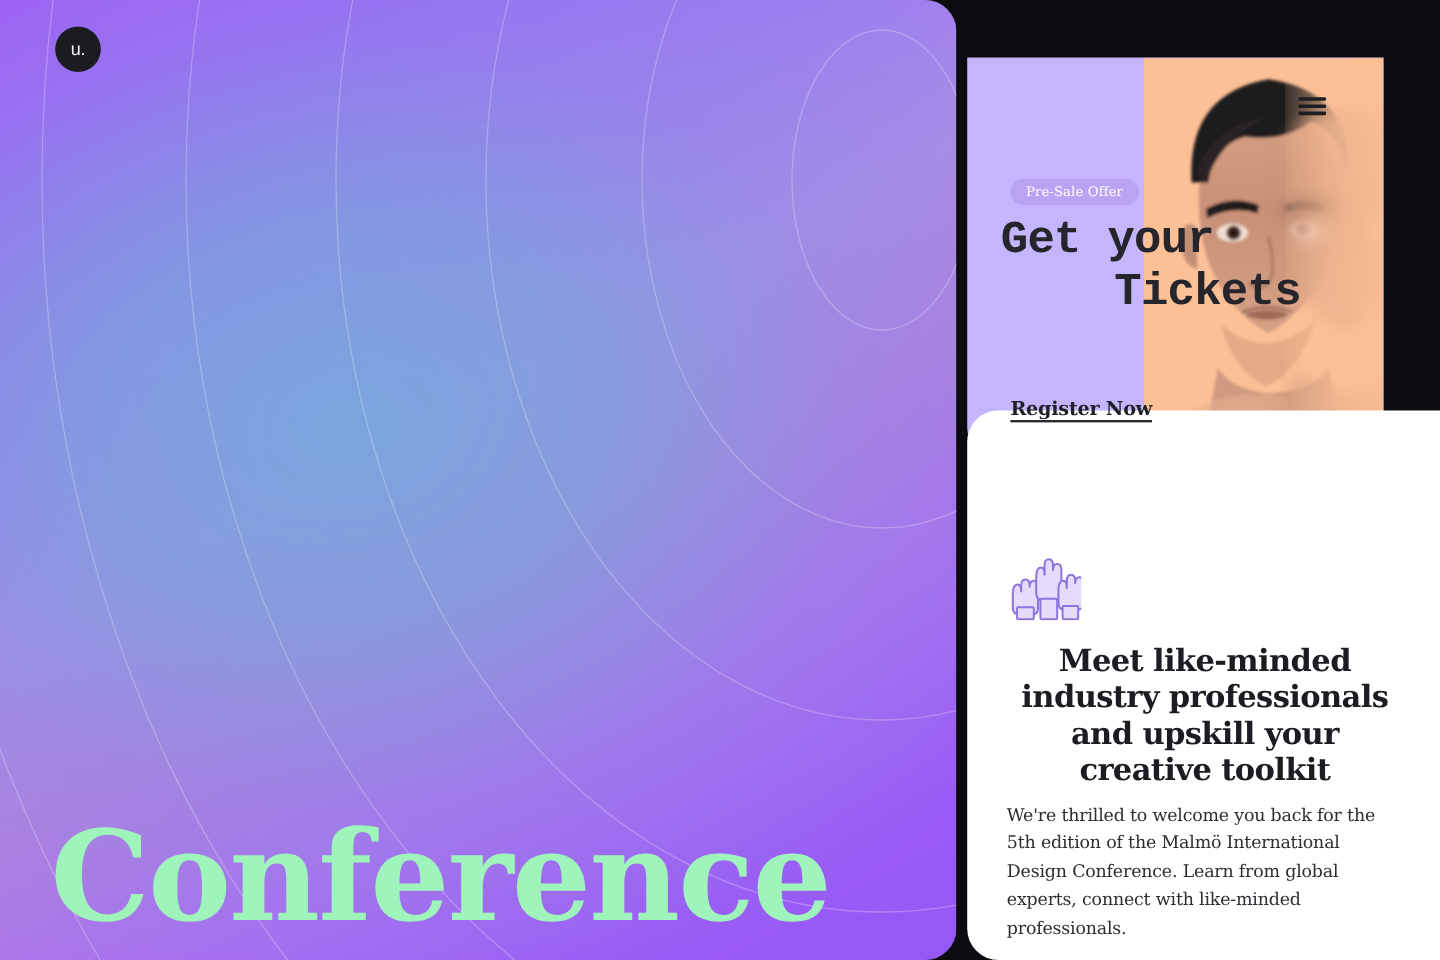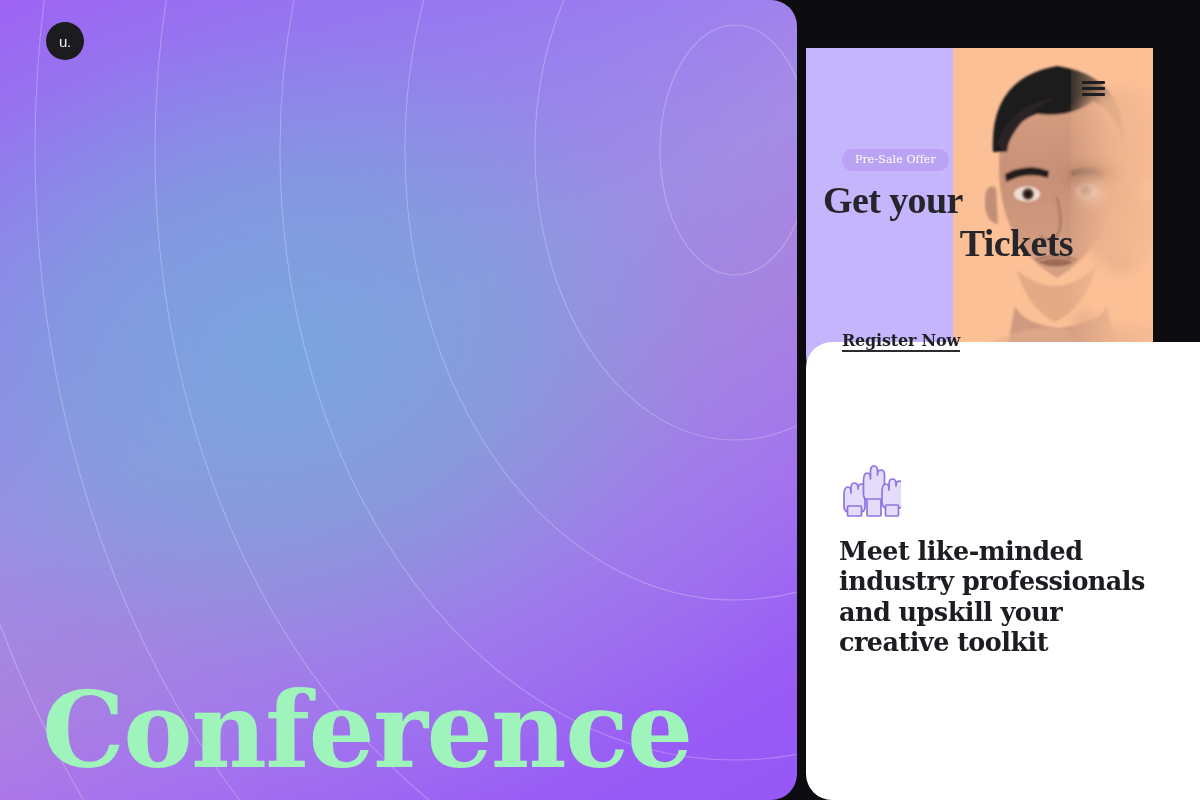--- a/index.html
+++ b/index.html
@@ -126,25 +126,25 @@
     color: #ffffff;
     font-family: "DejaVu Serif", "Liberation Serif", serif;
     font-size: 11px;
     font-weight: 400;
     letter-spacing: 0.1px;
     z-index: 6;
   }
 
   .tickets-heading {
     position: absolute;
-    left: 17px;
+    left: 28px;
     top: 131px;
     width: 250px;
     color: #25252b;
-    font-family: Liberation Serif, serif;
+    font-family: Liberation Mono, monospace;
     font-weight: 700;
     font-size: 38px;
     line-height: 1.14;
     letter-spacing: -0.6px;
     z-index: 6;
   }
   .tickets-heading .l2 { display: block; text-align: right; }
 
   .register-link {
     position: absolute;
@@ -186,20 +186,21 @@
     position: absolute;
     left: 33px;
     top: 194px;
     width: 330px;
     color: #1c1c22;
     font-family: "DejaVu Serif", "Liberation Serif", serif;
     font-weight: 700;
     font-size: 25.5px;
     line-height: 1.19;
     letter-spacing: -0.55px;
+    text-align: center;
   }
 
   .info-body {
     position: absolute;
     left: 33px;
     top: 327px;
     width: 318px;
     color: #2d2d33;
     font-family: "DejaVu Serif", "Liberation Serif", serif;
     font-size: 14.5px;
@@ -339,15 +340,16 @@
           <path d="M24.5 16 q0 -8 4 -8 q3 0 3 6 l0 -8 q0 -5 3.5 -5 q3.5 0 3.5 5 l0 4 q0 -5 3.5 -5 q3.5 0 3.5 5 l0 20 q0 5 -5 5 l-11 0 q-5 0 -5 -6 Z"></path>
           <rect x="28" y="34" width="14" height="17" rx="1"></rect>
 
           <path d="M43 27 q0 -8 4 -8 q3 0 3 6 l0 -6 q0 -5 3.5 -5 q3.5 0 3.5 5 l0 2 q0 -5 3.5 -5 q3.5 0 3.5 5 l0 17 q0 5 -5 5 l-11 0 q-5 0 -5 -6 Z"></path>
           <rect x="46.5" y="40" width="13" height="11" rx="1"></rect>
         </g>
       </svg>
     </div>
 
     <h3 class="info-heading">Meet like-minded industry professionals and upskill your creative toolkit</h3>
+    <p class="info-body">We're thrilled to welcome you back for the 5th edition of the Malmö International Design Conference. Learn from global experts, connect with like-minded professionals.</p>
   </section>
 
 </div>
 
 </body></html>

